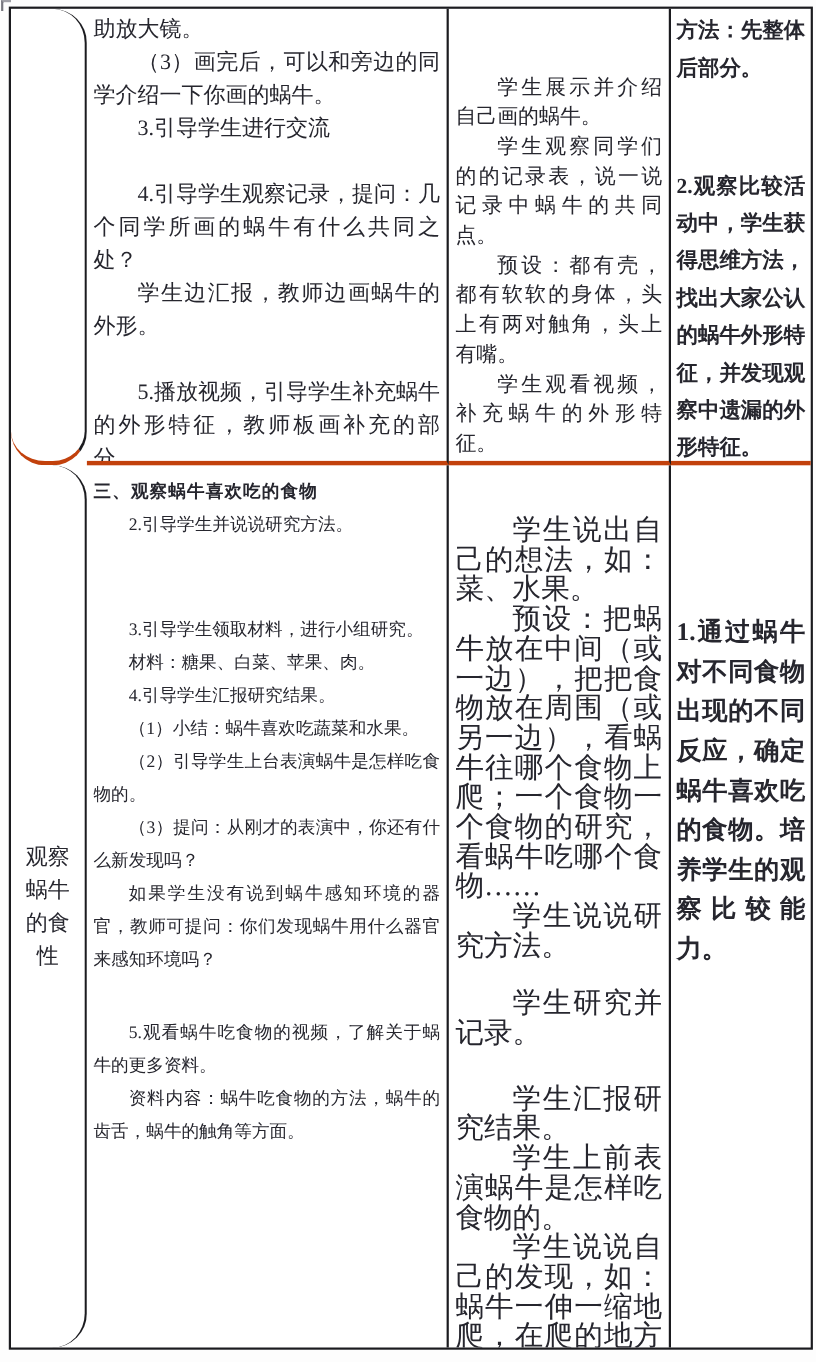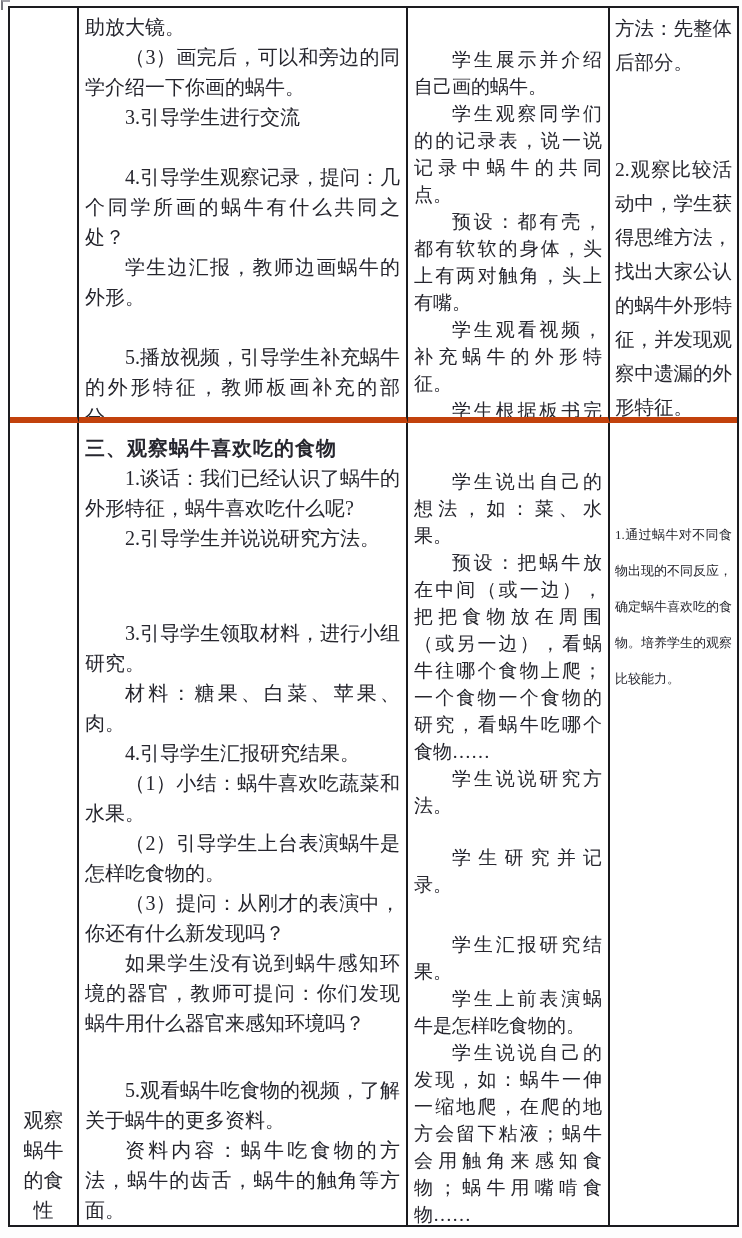--- a/index.html
+++ b/index.html
@@ -17,41 +17,41 @@
   .grid{
     position:absolute;left:8px;top:6px;width:731px;height:1221px;
     box-sizing:border-box;border:2px solid #1b1b1f;
     display:grid;
     grid-template-columns:69px 329px 202px 1fr;
     grid-template-rows:415px 1fr;
     background:#fff;
   }
   .cell{
     box-sizing:border-box;overflow:hidden;
-    border-right:2px solid #1b1b1f;border-bottom:6px solid #c2410c;
+    border-right:2px solid #1b1b1f;border-bottom:4px solid #c2410c;
     padding:4px 6px;
   }
-  .cell.lastcol{border-right:none;}
+  .cell.lastcol{border-right:none;font-weight:bold;}
   .cell.lastrow{border-bottom:none;}
   .para{
     margin:0;text-align:justify;text-justify:inter-ideograph;
     word-break:break-all;overflow-wrap:anywhere;
   }
   .para.ind{text-indent:2em;}
   .para.bold{font-weight:700;letter-spacing:1px;}
   
   .r1.teacher{font-size:20px;line-height:30px;}
   .r1.student{font-size:19px;line-height:27px;}
   .r1.intent {font-size:19.5px;line-height:34px;padding:4px 5px;}
-  .r2.teacher{font-size:20px;line-height:30px;padding-top:10px;}
-  .r2.student{font-size:19px;line-height:27px;}
-  .r2.intent {font-size:13px;line-height:36px;padding:4px 5px;}
+  .r2.teacher{font-size:16px;line-height:30px;padding-top:10px;}
+  .r2.student{font-size:26px;line-height:27px;}
+  .r2.intent {font-size:23px;line-height:36px;padding:4px 5px;margin-top:40px;}
   .rowlabel{
-    display:flex;flex-direction:column;justify-content:flex-end;align-items:center;
-    font-size:20px;line-height:30px;padding:0;
+    display:flex;flex-direction:column;justify-content:center;align-items:center;
+    font-size:20px;line-height:30px;padding:0;border-radius:31px;
   }
   .rowlabel .para{text-align:center;text-indent:0;}
 </style>
 </head>
 <body>
 
 <div>
   <div class="scan-artifact"></div>
 
   <div class="grid">
@@ -59,40 +59,39 @@
     <div class="cell r1 rowlabel"></div>
     <div class="cell r1 teacher">
         <p class="para">助放大镜。</p>
         <p class="para ind">（3）画完后，可以和旁边的同学介绍一下你画的蜗牛。</p>
         <p class="para ind">3.引导学生进行交流</p>
         <p class="para ind" style="margin-top: 30px;">4.引导学生观察记录，提问：几个同学所画的蜗牛有什么共同之处？</p>
         <p class="para ind">学生边汇报，教师边画蜗牛的外形。</p>
         <p class="para ind" style="margin-top: 30px;">5.播放视频，引导学生补充蜗牛的外形特征，教师板画补充的部分。</p>
       </div>
     <div class="cell r1 student">
-        <p class="para ind" style="margin-top: 34px;">学生展示并介绍自己画的蜗牛。</p>
+        <p class="para ind" style="margin-top: 54px;">学生展示并介绍自己画的蜗牛。</p>
         <p class="para ind">学生观察同学们的的记录表，说一说记录中蜗牛的共同点。</p>
         <p class="para ind">预设：都有壳，都有软软的身体，头上有两对触角，头上有嘴。</p>
         <p class="para ind">学生观看视频，补充蜗牛的外形特征。</p>
         <p class="para ind">学生根据板书完整描述蜗牛的外形特征。</p>
       </div>
     <div class="cell r1 intent lastcol">
         <p class="para">方法：先整体后部分。</p>
         <p class="para" style="margin-top: 73px;">2.观察比较活动中，学生获得思维方法，找出大家公认的蜗牛外形特征，并发现观察中遗漏的外形特征。</p>
       </div>
 
     <div class="cell r2 rowlabel lastrow">
         <p class="para">观察</p>
         <p class="para">蜗牛</p>
         <p class="para">的食</p>
         <p class="para">性</p>
       </div>
     <div class="cell r2 teacher lastrow">
         <p class="para bold">三、观察蜗牛喜欢吃的食物</p>
-        <p class="para ind">1.谈话：我们已经认识了蜗牛的外形特征，蜗牛喜欢吃什么呢?</p>
         <p class="para ind">2.引导学生并说说研究方法。</p>
         <p class="para ind" style="margin-top: 65px;">3.引导学生领取材料，进行小组研究。</p>
         <p class="para ind">材料：糖果、白菜、苹果、肉。</p>
         <p class="para ind">4.引导学生汇报研究结果。</p>
         <p class="para ind">（1）小结：蜗牛喜欢吃蔬菜和水果。</p>
         <p class="para ind">（2）引导学生上台表演蜗牛是怎样吃食物的。</p>
         <p class="para ind">（3）提问：从刚才的表演中，你还有什么新发现吗？</p>
         <p class="para ind">如果学生没有说到蜗牛感知环境的器官，教师可提问：你们发现蜗牛用什么器官来感知环境吗？</p>
         <p class="para ind" style="margin-top: 37px;">5.观看蜗牛吃食物的视频，了解关于蜗牛的更多资料。</p>
         <p class="para ind">资料内容：蜗牛吃食物的方法，蜗牛的齿舌，蜗牛的触角等方面。</p>

